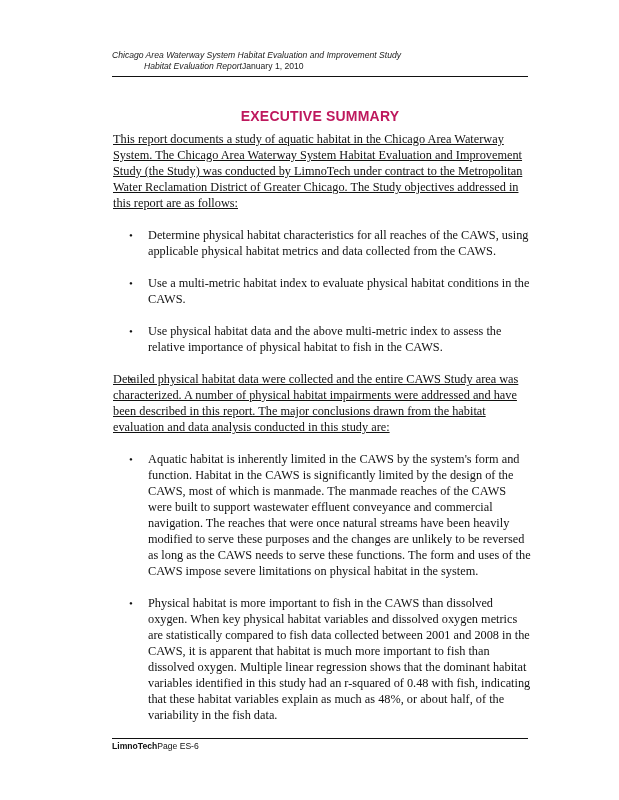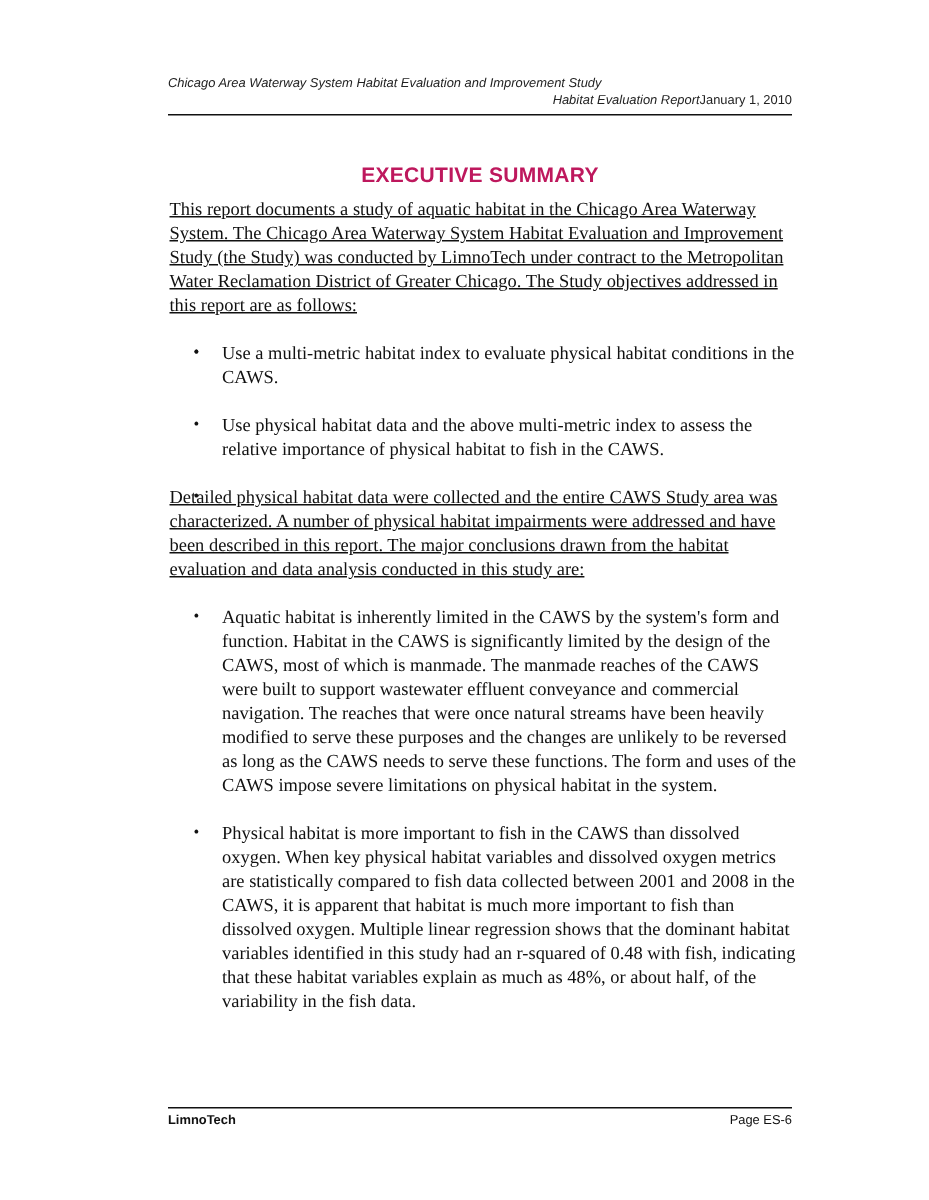--- a/index.html
+++ b/index.html
@@ -1,51 +1,51 @@
 <!DOCTYPE html>
 <html><head>
   <meta charset="utf-8">
   <style>
     html, body { margin: 0; padding: 0; background: #ffffff; }
     body { width: 619px; height: 800px; position: relative; overflow: hidden; color: #111; }
     .page { position: absolute; left: 0; top: 0; width: 619px; height: 800px; background: #fff; }
     .hdr { position: absolute; left: 112px; width: 416px; top: 50px; font-family: "Liberation Sans", sans-serif; font-style: italic; font-size: 8.6px; color: #222; line-height: 11px; }
-    .hdr .l2 { display: flex; justify-content: flex-end; }
+    .hdr .l2 { display: flex; justify-content: flex-start; margin-left: 32px; }
     .hdr .date { font-style: normal; }
     .hdr-rule { position: absolute; left: 112px; width: 416px; top: 76px; height: 0; border-top: 1px solid #111; }
     .title { position: absolute; left: 112px; width: 416px; top: 108px; text-align: center; font-family: "Liberation Sans", sans-serif; font-weight: bold; font-size: 14px; letter-spacing: 0.2px; color: #be185d; }
     .body { position: absolute; left: 113px; width: 418px; top: 131px; font-family: "Liberation Serif", serif; font-size: 12.3px; line-height: 16px; color: #111; }
     .body p { margin: 0 0 16px 0; text-decoration: underline; }
     .body ul { list-style: none; margin: 0 0 16px 0; padding: 0; }
     .body li { position: relative; padding-left: 35px; margin-bottom: 16px; }
     .body li:last-child { margin-bottom: 0; }
     .bullet { position: absolute; left: 16px; top: 0; font-size: 11px; }
     .ftr-rule { position: absolute; left: 112px; width: 416px; top: 738px; height: 0; border-top: 1px solid #111; }
-    .ftr { position: absolute; left: 112px; width: 416px; top: 741px; display: flex; justify-content: space-between; font-family: "Liberation Sans", sans-serif; font-size: 8.6px; }
+    .ftr { position: absolute; left: 112px; width: 416px; top: 741px; display: flex; font-family: "Liberation Sans", sans-serif; font-size: 8.6px; }
     .ftr .co { font-weight: bold; }
   </style>
 </head>
 <body>
 
 <div class="page">
   <div class="hdr">
     <div>Chicago Area Waterway System Habitat Evaluation and Improvement Study</div>
     <div class="l2">
       <span>Habitat Evaluation Report</span>
       <span class="date">January 1, 2010</span>
     </div>
   </div>
   <div class="hdr-rule"></div>
 
   <div class="title">EXECUTIVE SUMMARY</div>
 
   <div class="body">
     <p>This report documents a study of aquatic habitat in the Chicago Area Waterway System. The Chicago Area Waterway System Habitat Evaluation and Improvement Study (the Study) was conducted by LimnoTech under contract to the Metropolitan Water Reclamation District of Greater Chicago. The Study objectives addressed in this report are as follows:</p>
     <ul>
-      <li><span class="bullet">•</span></li>
+      <li><span class="bullet">•</span><span>Determine physical habitat characteristics for all reaches of the CAWS, using applicable physical habitat metrics and data collected from the CAWS.</span></li>
       <li><span class="bullet">•</span><span>Use a multi-metric habitat index to evaluate physical habitat conditions in the CAWS.</span></li>
       <li><span class="bullet">•</span><span>Use physical habitat data and the above multi-metric index to assess the relative importance of physical habitat to fish in the CAWS.</span></li>
       <li><span class="bullet">•</span></li>
     </ul>
     <p>Detailed physical habitat data were collected and the entire CAWS Study area was characterized. A number of physical habitat impairments were addressed and have been described in this report. The major conclusions drawn from the habitat evaluation and data analysis conducted in this study are:</p>
     <ul>
       <li><span class="bullet">•</span><span>Aquatic habitat is inherently limited in the CAWS by the system's form and function. Habitat in the CAWS is significantly limited by the design of the CAWS, most of which is manmade. The manmade reaches of the CAWS were built to support wastewater effluent conveyance and commercial navigation. The reaches that were once natural streams have been heavily modified to serve these purposes and the changes are unlikely to be reversed as long as the CAWS needs to serve these functions. The form and uses of the CAWS impose severe limitations on physical habitat in the system.</span></li>
       <li><span class="bullet">•</span><span>Physical habitat is more important to fish in the CAWS than dissolved oxygen. When key physical habitat variables and dissolved oxygen metrics are statistically compared to fish data collected between 2001 and 2008 in the CAWS, it is apparent that habitat is much more important to fish than dissolved oxygen. Multiple linear regression shows that the dominant habitat variables identified in this study had an r-squared of 0.48 with fish, indicating that these habitat variables explain as much as 48%, or about half, of the variability in the fish data.</span></li>
 
     </ul>

